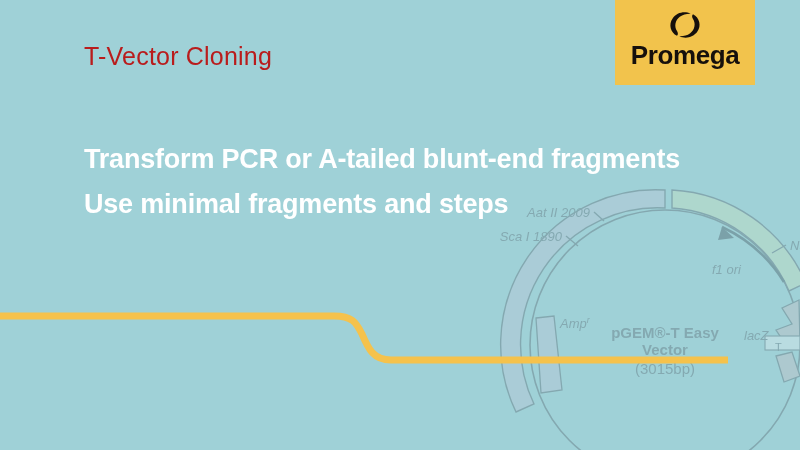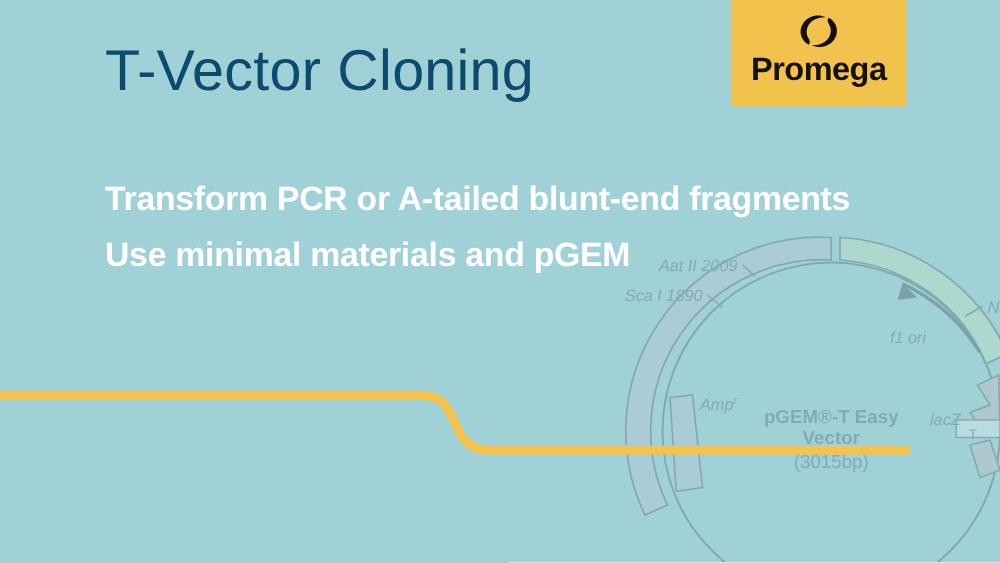--- a/index.html
+++ b/index.html
@@ -41,22 +41,22 @@
 
   
   #title-block {
     position: absolute;
     left: 84px;
     top: 34px;
     width: 690px;
   }
   #slide-title {
     margin: 0;
-    color: #0c4a6e;
-    font-size: 46px;
+    color: #b91c1c;
+    font-size: 25px;
     font-weight: 500;
     letter-spacing: 0.2px;
     line-height: 44px;
     white-space: nowrap;
   }
   #subtitle-block {
     position: absolute;
     left: 84px;
     top: 137px;
     width: 700px;
@@ -67,21 +67,21 @@
     font-size: 27px;
     font-weight: bold;
     line-height: 45px;
     letter-spacing: -0.2px;
     white-space: nowrap;
   }
 
   
   #promega-logo {
     position: absolute;
-    left: 585px;
+    left: 615px;
     top: 0px;
     width: 140px;
     height: 85px;
     background: #f2c34c;
   }
   #promega-logo-mark {
     position: absolute;
     left: 50%;
     top: 8px;
     transform: translateX(-50%);
@@ -173,21 +173,21 @@
       <path d="M 0 316 L 334 316 C 352 316 356 322 362 334 C 368 348 373 360 391 360 L 728 360" fill="none" stroke="#f5c24c" stroke-width="7" stroke-linecap="butt"></path>
     </svg>
   </div>
 
   <div id="title-block">
     <h1 id="slide-title">T-Vector Cloning</h1>
   </div>
 
   <div id="subtitle-block">
     <p class="subtitle-line">Transform PCR or A-tailed blunt-end fragments</p>
-    <p class="subtitle-line">Use minimal materials and pGEM</p>
+    <p class="subtitle-line">Use minimal fragments and steps</p>
   </div>
 
   <div id="promega-logo" style="background: rgb(242, 195, 76);">
     <div id="promega-logo-mark">
       <svg width="34" height="34" viewBox="0 0 34 34" xmlns="http://www.w3.org/2000/svg">
 
         <path d="M 25.0 6.2
                  C 31.6 9.6 33.6 17.6 29.4 23.6
                  C 25.4 29.4 17.4 31.2 11.4 28.2
                  C 15.0 28.4 19.0 27.6 22.2 25.2

